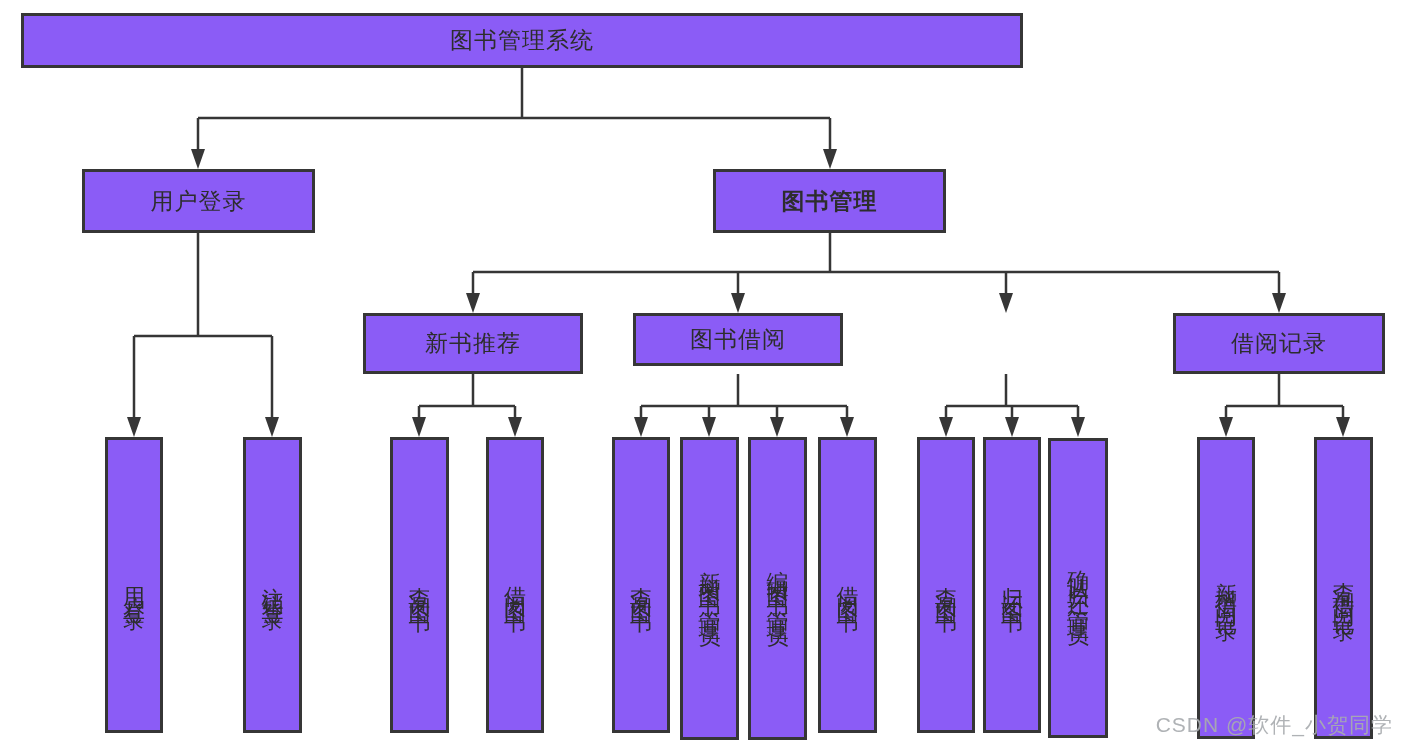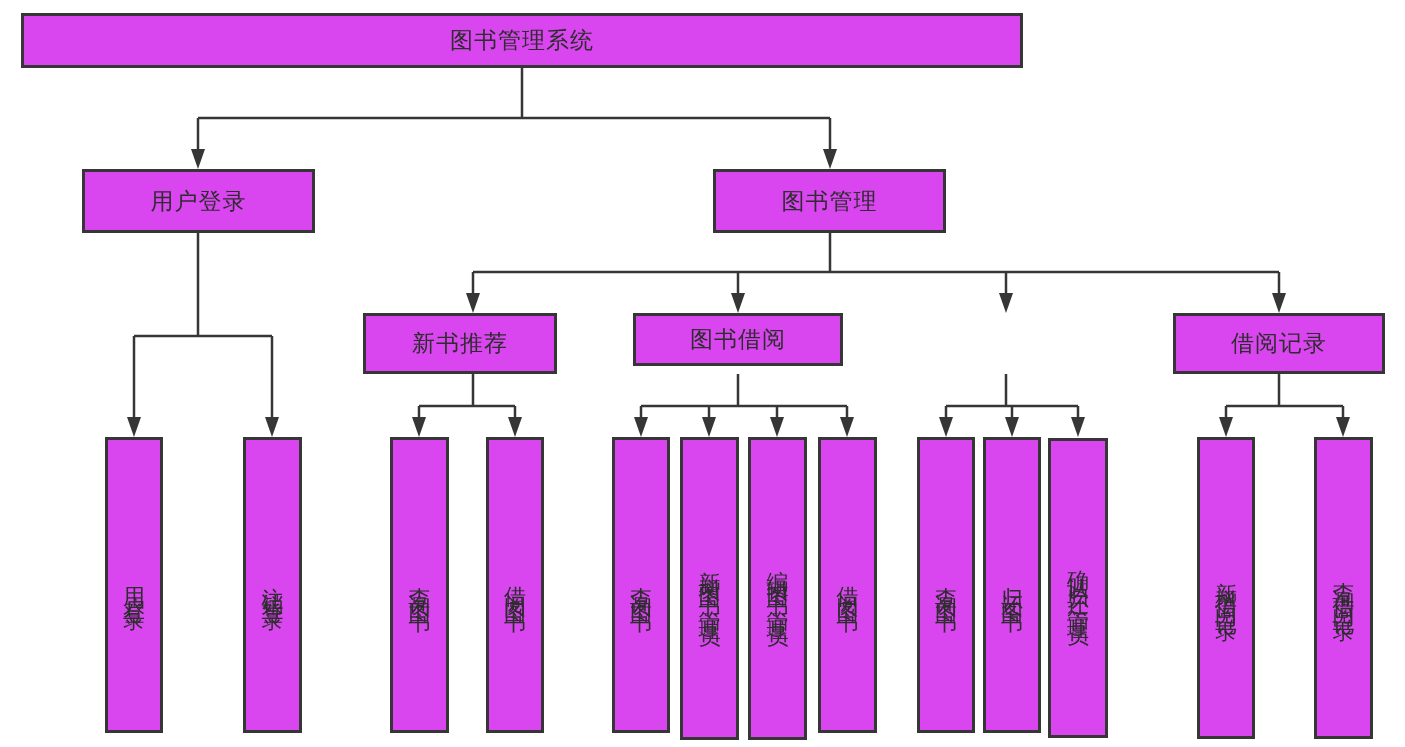--- a/index.html
+++ b/index.html
@@ -3,21 +3,21 @@
 <meta charset="utf-8">
 <style>
   html,body{margin:0;padding:0;background:#ffffff;}
   body{font-family:"Liberation Sans","DejaVu Sans",sans-serif;}
   #canvas{
     position:relative;width:1405px;height:747px;background:#ffffff;overflow:hidden;
   }
   #connectors{position:absolute;left:0;top:0;z-index:1;}
   .node{
     position:absolute;box-sizing:border-box;z-index:2;
-    border:3px solid #363636;background:#d946ef;color:#2d2d2d;
+    border:3px solid #363636;background:#8b5cf6;color:#2d2d2d;
     display:flex;align-items:center;justify-content:center;
     font-size:23px;letter-spacing:1px;line-height:1;
   }
   .leaf{
     writing-mode:vertical-rl;text-orientation:mixed;
     font-size:22px;letter-spacing:8px;
   }
   #watermark{
     position:absolute;right:12px;bottom:8px;z-index:10;
     color:rgba(168,171,175,0.92);font-size:21px;letter-spacing:1px;
@@ -77,23 +77,23 @@
         <line x1="1226" y1="406" x2="1226" y2="423" stroke="#363636" stroke-width="2.5"></line>
         <polygon points="1219,417 1233,417 1226,437" fill="#363636"></polygon>
         <line x1="1343" y1="406" x2="1343" y2="423" stroke="#363636" stroke-width="2.5"></line>
         <polygon points="1336,417 1350,417 1343,437" fill="#363636"></polygon>
       </g>
   </svg>
 
   <div class="node" style="left:21px;top:13px;width:1002px;height:55px;">图书管理系统</div>
 
   <div class="node" style="left:82px;top:169px;width:233px;height:64px;">用户登录</div>
-  <div class="node" style="left:713px;top:169px;width:233px;height:64px;">图书管理</div>
+  <div class="node" style="left:713px;top:169px;width:233px;height:64px;font-weight:bold;">图书管理</div>
 
-  <div class="node" style="left:363px;top:313px;width:194px;height:61px;">新书推荐</div>
+  <div class="node" style="left:363px;top:313px;width:220px;height:61px;">新书推荐</div>
   <div class="node" style="left:633px;top:313px;width:210px;height:53px;">图书借阅</div>
   <div class="node" style="left:1173px;top:313px;width:212px;height:61px;">借阅记录</div>
 
   <div class="node leaf" style="left:105px;top:437px;width:58px;height:296px;">用户登录</div>
   <div class="node leaf" style="left:243px;top:437px;width:59px;height:296px;">注销登录</div>
 
   <div class="node leaf" style="left:390px;top:437px;width:59px;height:296px;">查询图书</div>
   <div class="node leaf" style="left:486px;top:437px;width:58px;height:296px;">借阅图书</div>
 
   <div class="node leaf" style="left:612px;top:437px;width:58px;height:296px;">查询图书</div>
@@ -101,13 +101,14 @@
   <div class="node leaf" style="left:748px;top:437px;width:59px;height:303px;">编辑图书（管理员）</div>
   <div class="node leaf" style="left:818px;top:437px;width:59px;height:296px;">借阅图书</div>
 
   <div class="node leaf" style="left:917px;top:437px;width:58px;height:296px;">查询图书</div>
   <div class="node leaf" style="left:983px;top:437px;width:58px;height:296px;">归还图书</div>
   <div class="node leaf" style="left:1048px;top:438px;width:60px;height:300px;">确认归还（管理员）</div>
 
   <div class="node leaf" style="left:1197px;top:437px;width:58px;height:302px;">新增借阅记录</div>
   <div class="node leaf" style="left:1314px;top:437px;width:59px;height:302px;">查询借阅记录</div>
 
+  <div id="watermark">CSDN @软件_小贺同学</div>
 </div>
 
 </body></html>

